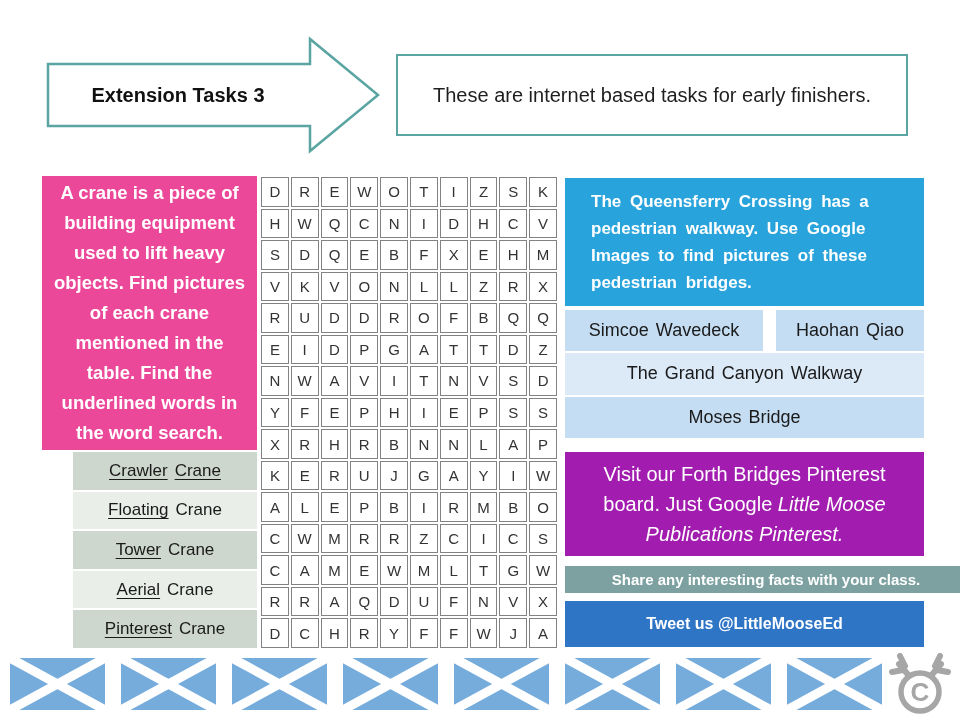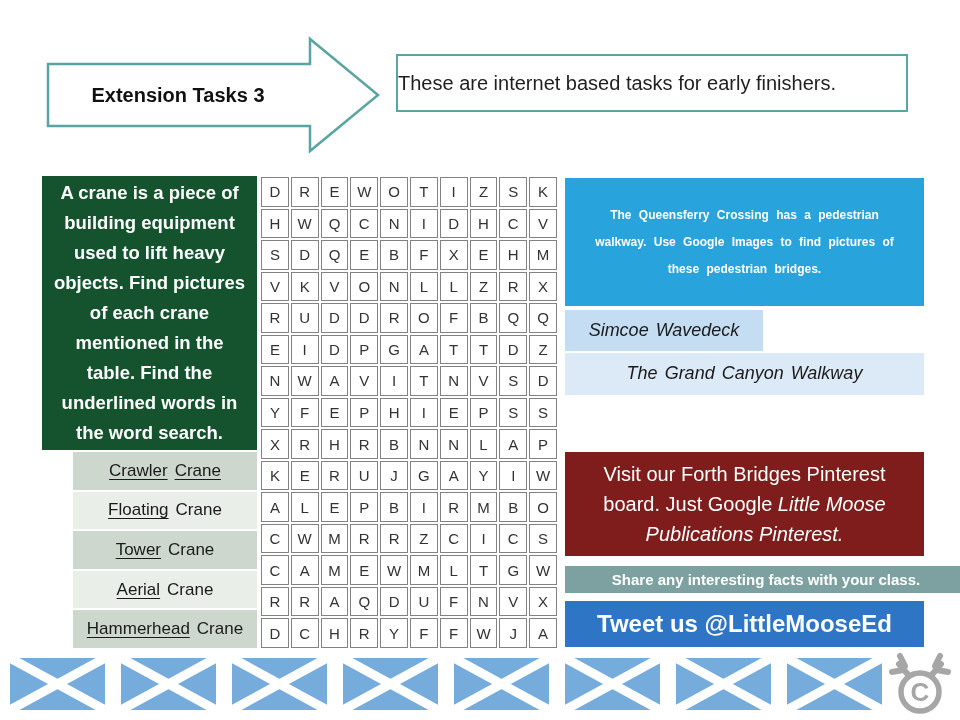--- a/index.html
+++ b/index.html
@@ -8,29 +8,29 @@
     font-family:"Liberation Sans", sans-serif;color:#1a1a1a;
   }
   
   .arrow-wrap{position:absolute;left:46px;top:36px;width:335px;height:118px;}
   .arrow-label{
     position:absolute;left:46px;top:64px;width:264px;height:62px;
     display:flex;align-items:center;justify-content:center;
     font-size:20px;font-weight:bold;color:#111;
   }
   .info-box{
-    position:absolute;left:396px;top:54px;width:512px;height:58px;
+    position:absolute;left:396px;top:54px;width:512px;height:82px;
     border:2px solid #5aa5a2;box-sizing:border-box;
-    display:flex;flex-direction:column;align-items:flex-start;justify-content:center;
+    display:flex;flex-direction:row;align-items:center;justify-content:center;
     font-size:20px;line-height:30px;color:#1f1f1f;text-align:center;
   }
   
   .green-panel{
     position:absolute;left:42px;top:176px;width:215px;height:274px;
-    background:#14532d;box-sizing:border-box;padding:4px 8px;
+    background:#ec4899;box-sizing:border-box;padding:4px 8px;
     display:flex;align-items:center;justify-content:center;
     color:#fff;font-weight:bold;font-size:18.5px;line-height:30px;text-align:center;
   }
   
   .crane-list{
     position:absolute;left:42px;top:452px;width:215px;height:196px;
     display:flex;flex-direction:column;gap:2px;
   }
   .crane-row{
     flex:1;display:flex;align-items:center;justify-content:center;gap:7px;
@@ -48,50 +48,50 @@
   .ws-cell{
     border:1px solid #828282;background:#fff;
     display:flex;align-items:center;justify-content:center;
     font-size:15px;color:#333;
   }
   
   .blue-panel{
     position:absolute;left:565px;top:178px;width:359px;height:128px;
     background:#29a3db;box-sizing:border-box;padding:10px 26px;
     display:flex;align-items:center;justify-content:center;
-    color:#fff;font-weight:bold;font-size:12px;line-height:27px;text-align:center;
+    color:#fff;font-weight:bold;font-size:17px;line-height:27px;
     word-spacing:4px;
   }
   .bridge-table{
     position:absolute;left:565px;top:310px;width:359px;height:128px;
     display:flex;flex-direction:column;gap:2px;font-size:18px;word-spacing:2px;
   }
-  .bridge-tr{flex:1;display:flex;gap:13px;font-style:italic;}
+  .bridge-tr{flex:1;display:flex;gap:13px;}
   .bridge-td{
     display:flex;align-items:center;justify-content:center;background:#c5ddf2;
   }
   .bridge-td.c1{width:198px;}
   .bridge-td.c2{flex:1;}
   .bridge-td.full{width:100%;background:#dceaf8;}
   .pinterest-panel{
     position:absolute;left:565px;top:452px;width:359px;height:104px;
-    background:#7f1d1d;box-sizing:border-box;padding:6px 18px;
+    background:#a21caf;box-sizing:border-box;padding:6px 18px;
     display:flex;align-items:center;justify-content:center;
     color:#fff;font-size:20px;line-height:30px;text-align:center;
   }
   .italic{font-style:italic;}
   .share-bar{
     position:absolute;left:565px;top:566px;width:402px;height:27px;
     background:#7da1a1;display:flex;align-items:center;justify-content:center;
     color:#fff;font-weight:bold;font-size:15px;
   }
   .tweet-bar{
     position:absolute;left:565px;top:601px;width:359px;height:46px;
     background:#2e75c6;display:flex;align-items:center;justify-content:center;
-    color:#fff;font-weight:bold;font-size:24px;
+    color:#fff;font-weight:bold;font-size:16px;
   }
   
   .flag-strip{
     position:absolute;left:10px;top:658px;display:flex;gap:16px;
   }
   .flag{width:95px;height:52px;}
   .flag svg{display:block;}
   .moose-logo{position:absolute;left:884px;top:650px;width:72px;height:66px;}
 </style>
 </head>
@@ -125,21 +125,21 @@
     </div>
     <div class="crane-row">
       <span class="u">Tower</span>
       <span>Crane</span>
     </div>
     <div class="crane-row">
       <span class="u">Aerial</span>
       <span>Crane</span>
     </div>
     <div class="crane-row">
-      <span class="u">Hammerhead</span>
+      <span class="u">Pinterest</span>
       <span>Crane</span>
     </div>
   </div>
 
   <div class="ws-grid">
       <div class="ws-cell">D</div>
       <div class="ws-cell">R</div>
       <div class="ws-cell">E</div>
       <div class="ws-cell">W</div>
       <div class="ws-cell">O</div>
@@ -290,25 +290,27 @@
       <div class="ws-cell">A</div>
     </div>
 
   <div class="blue-panel">
     <div>The Queensferry Crossing has a pedestrian walkway. Use Google Images to find pictures of these pedestrian bridges.</div>
   </div>
 
   <div class="bridge-table">
     <div class="bridge-tr">
       <div class="bridge-td c1">Simcoe Wavedeck</div>
+      <div class="bridge-td c2">Haohan Qiao</div>
     </div>
     <div class="bridge-tr">
       <div class="bridge-td full">The Grand Canyon Walkway</div>
     </div>
     <div class="bridge-tr">
+      <div class="bridge-td c2">Moses Bridge</div>
     </div>
   </div>
 
   <div class="pinterest-panel">
     <div>
       <span>Visit our Forth Bridges Pinterest board. Just Google </span><span class="italic">Little Moose Publications Pinterest.</span>
     </div>
   </div>
 
   <div class="share-bar">

